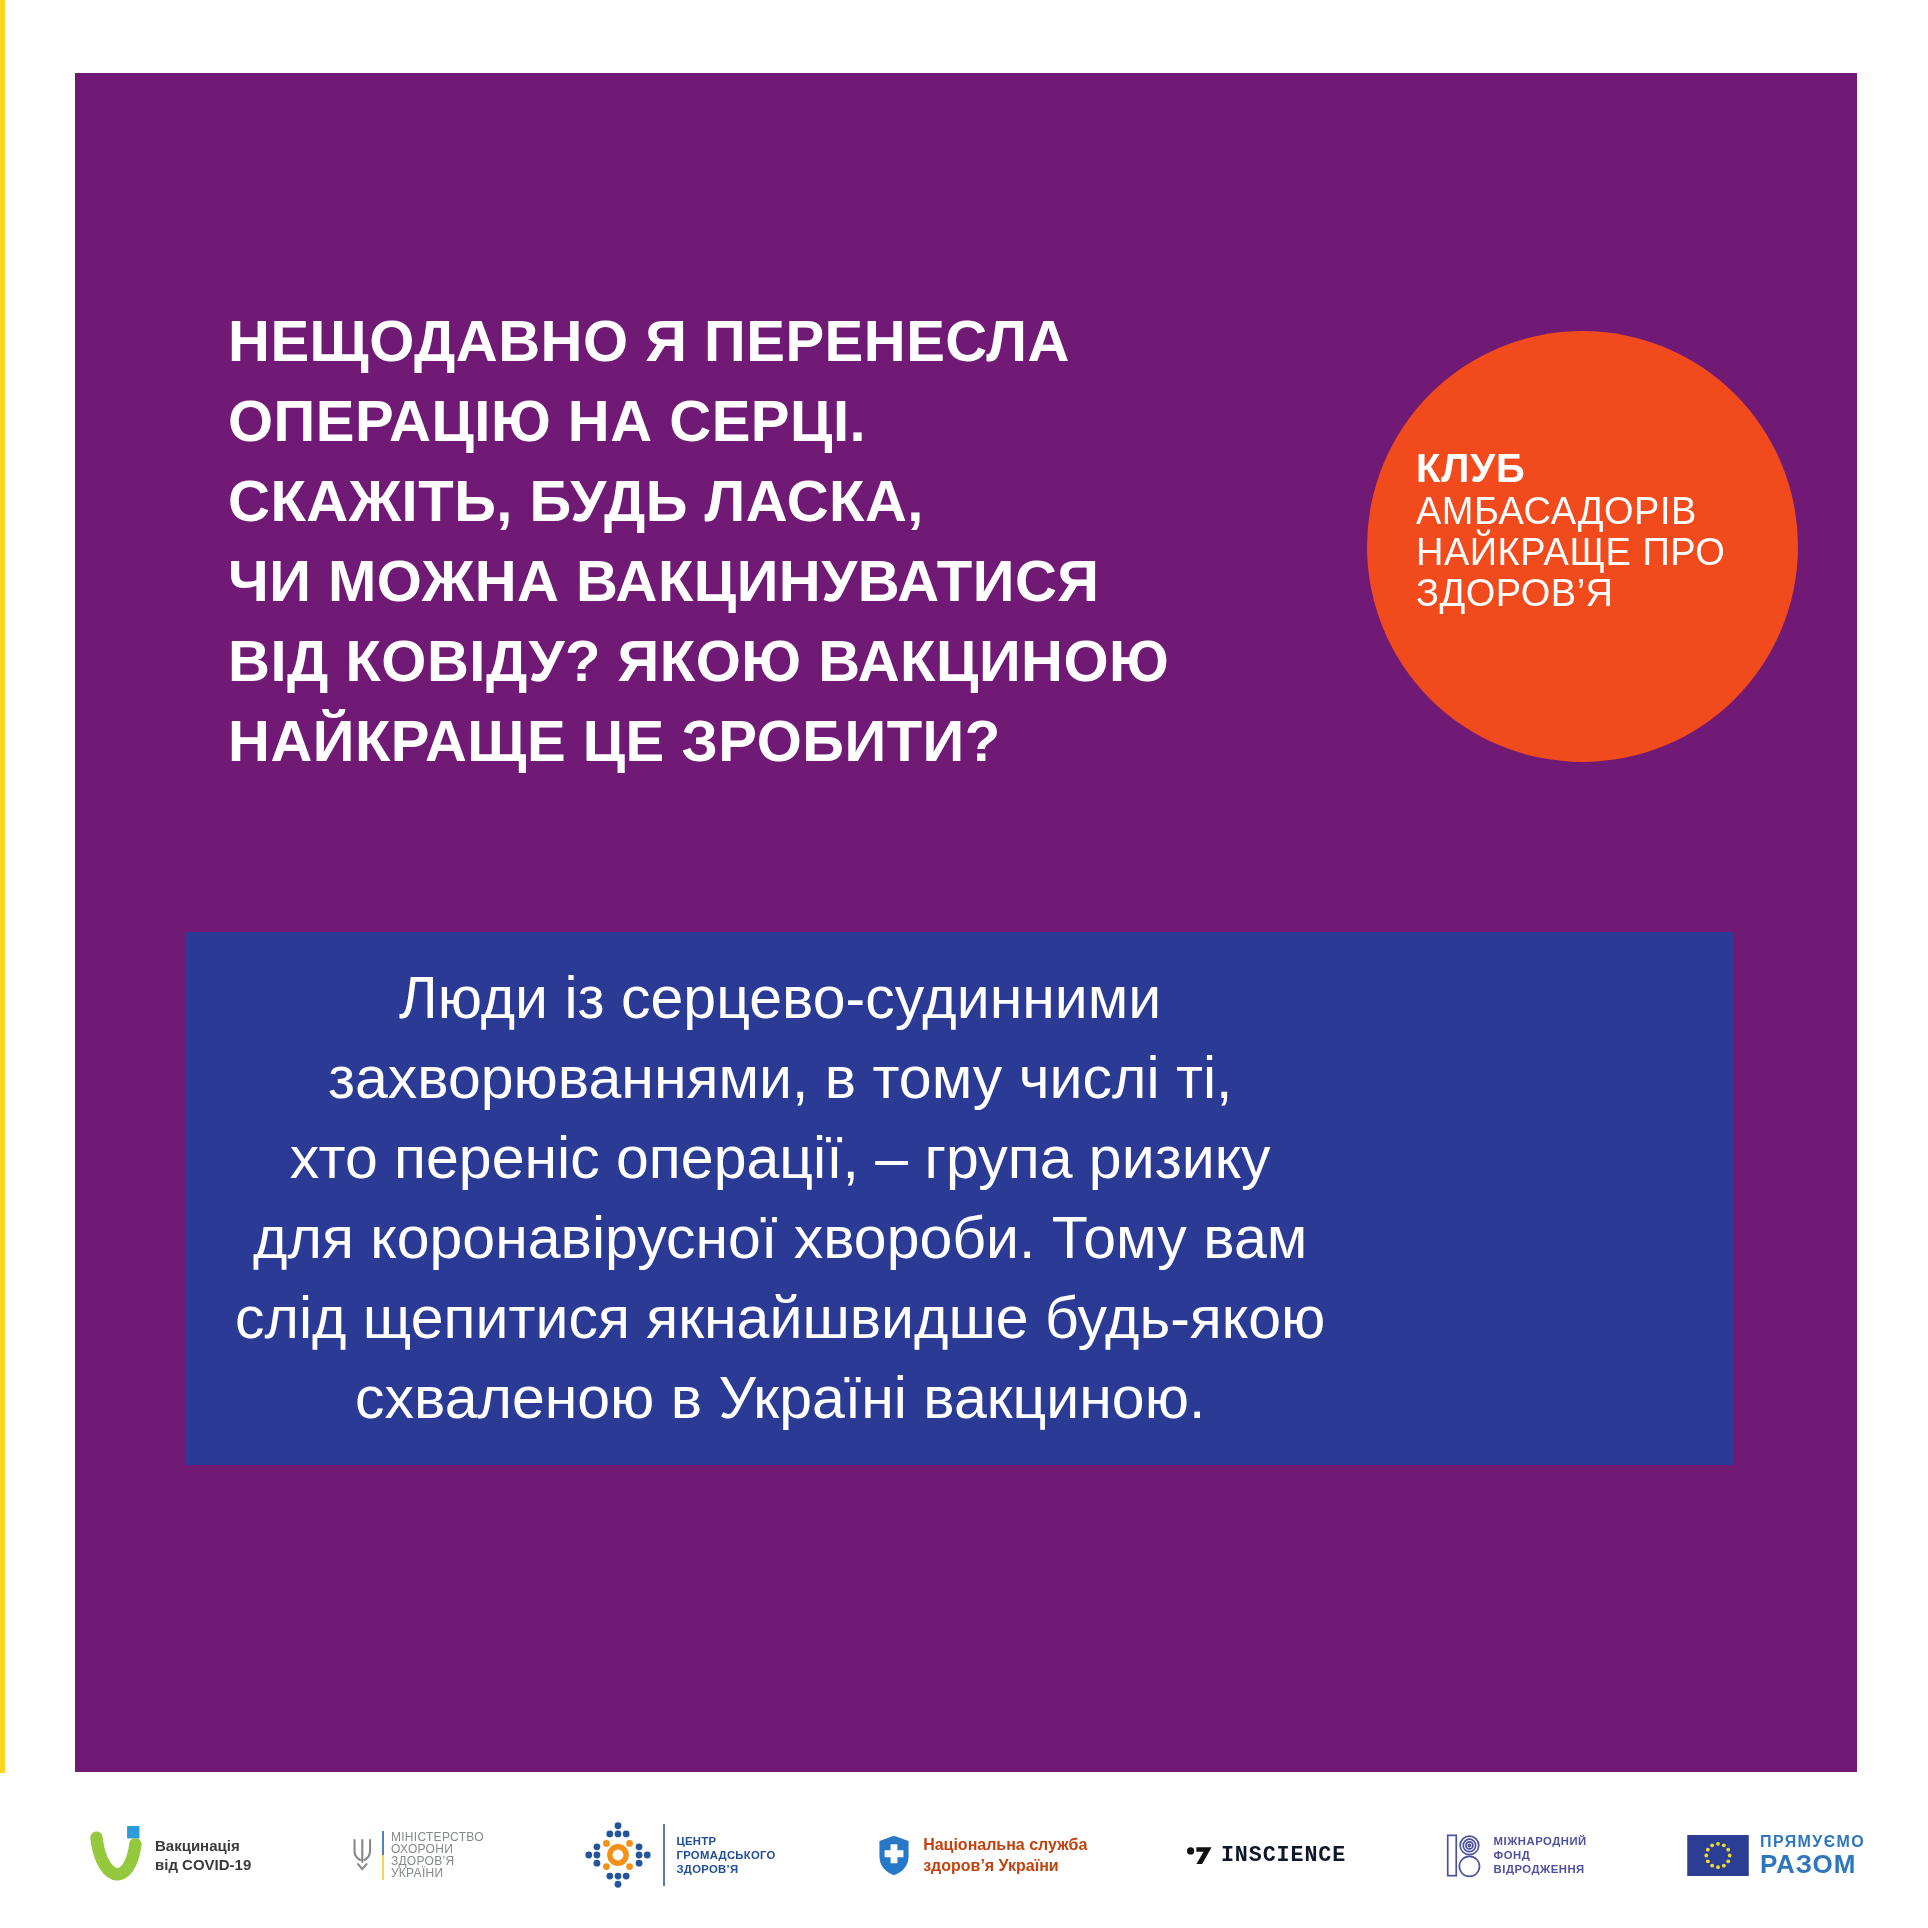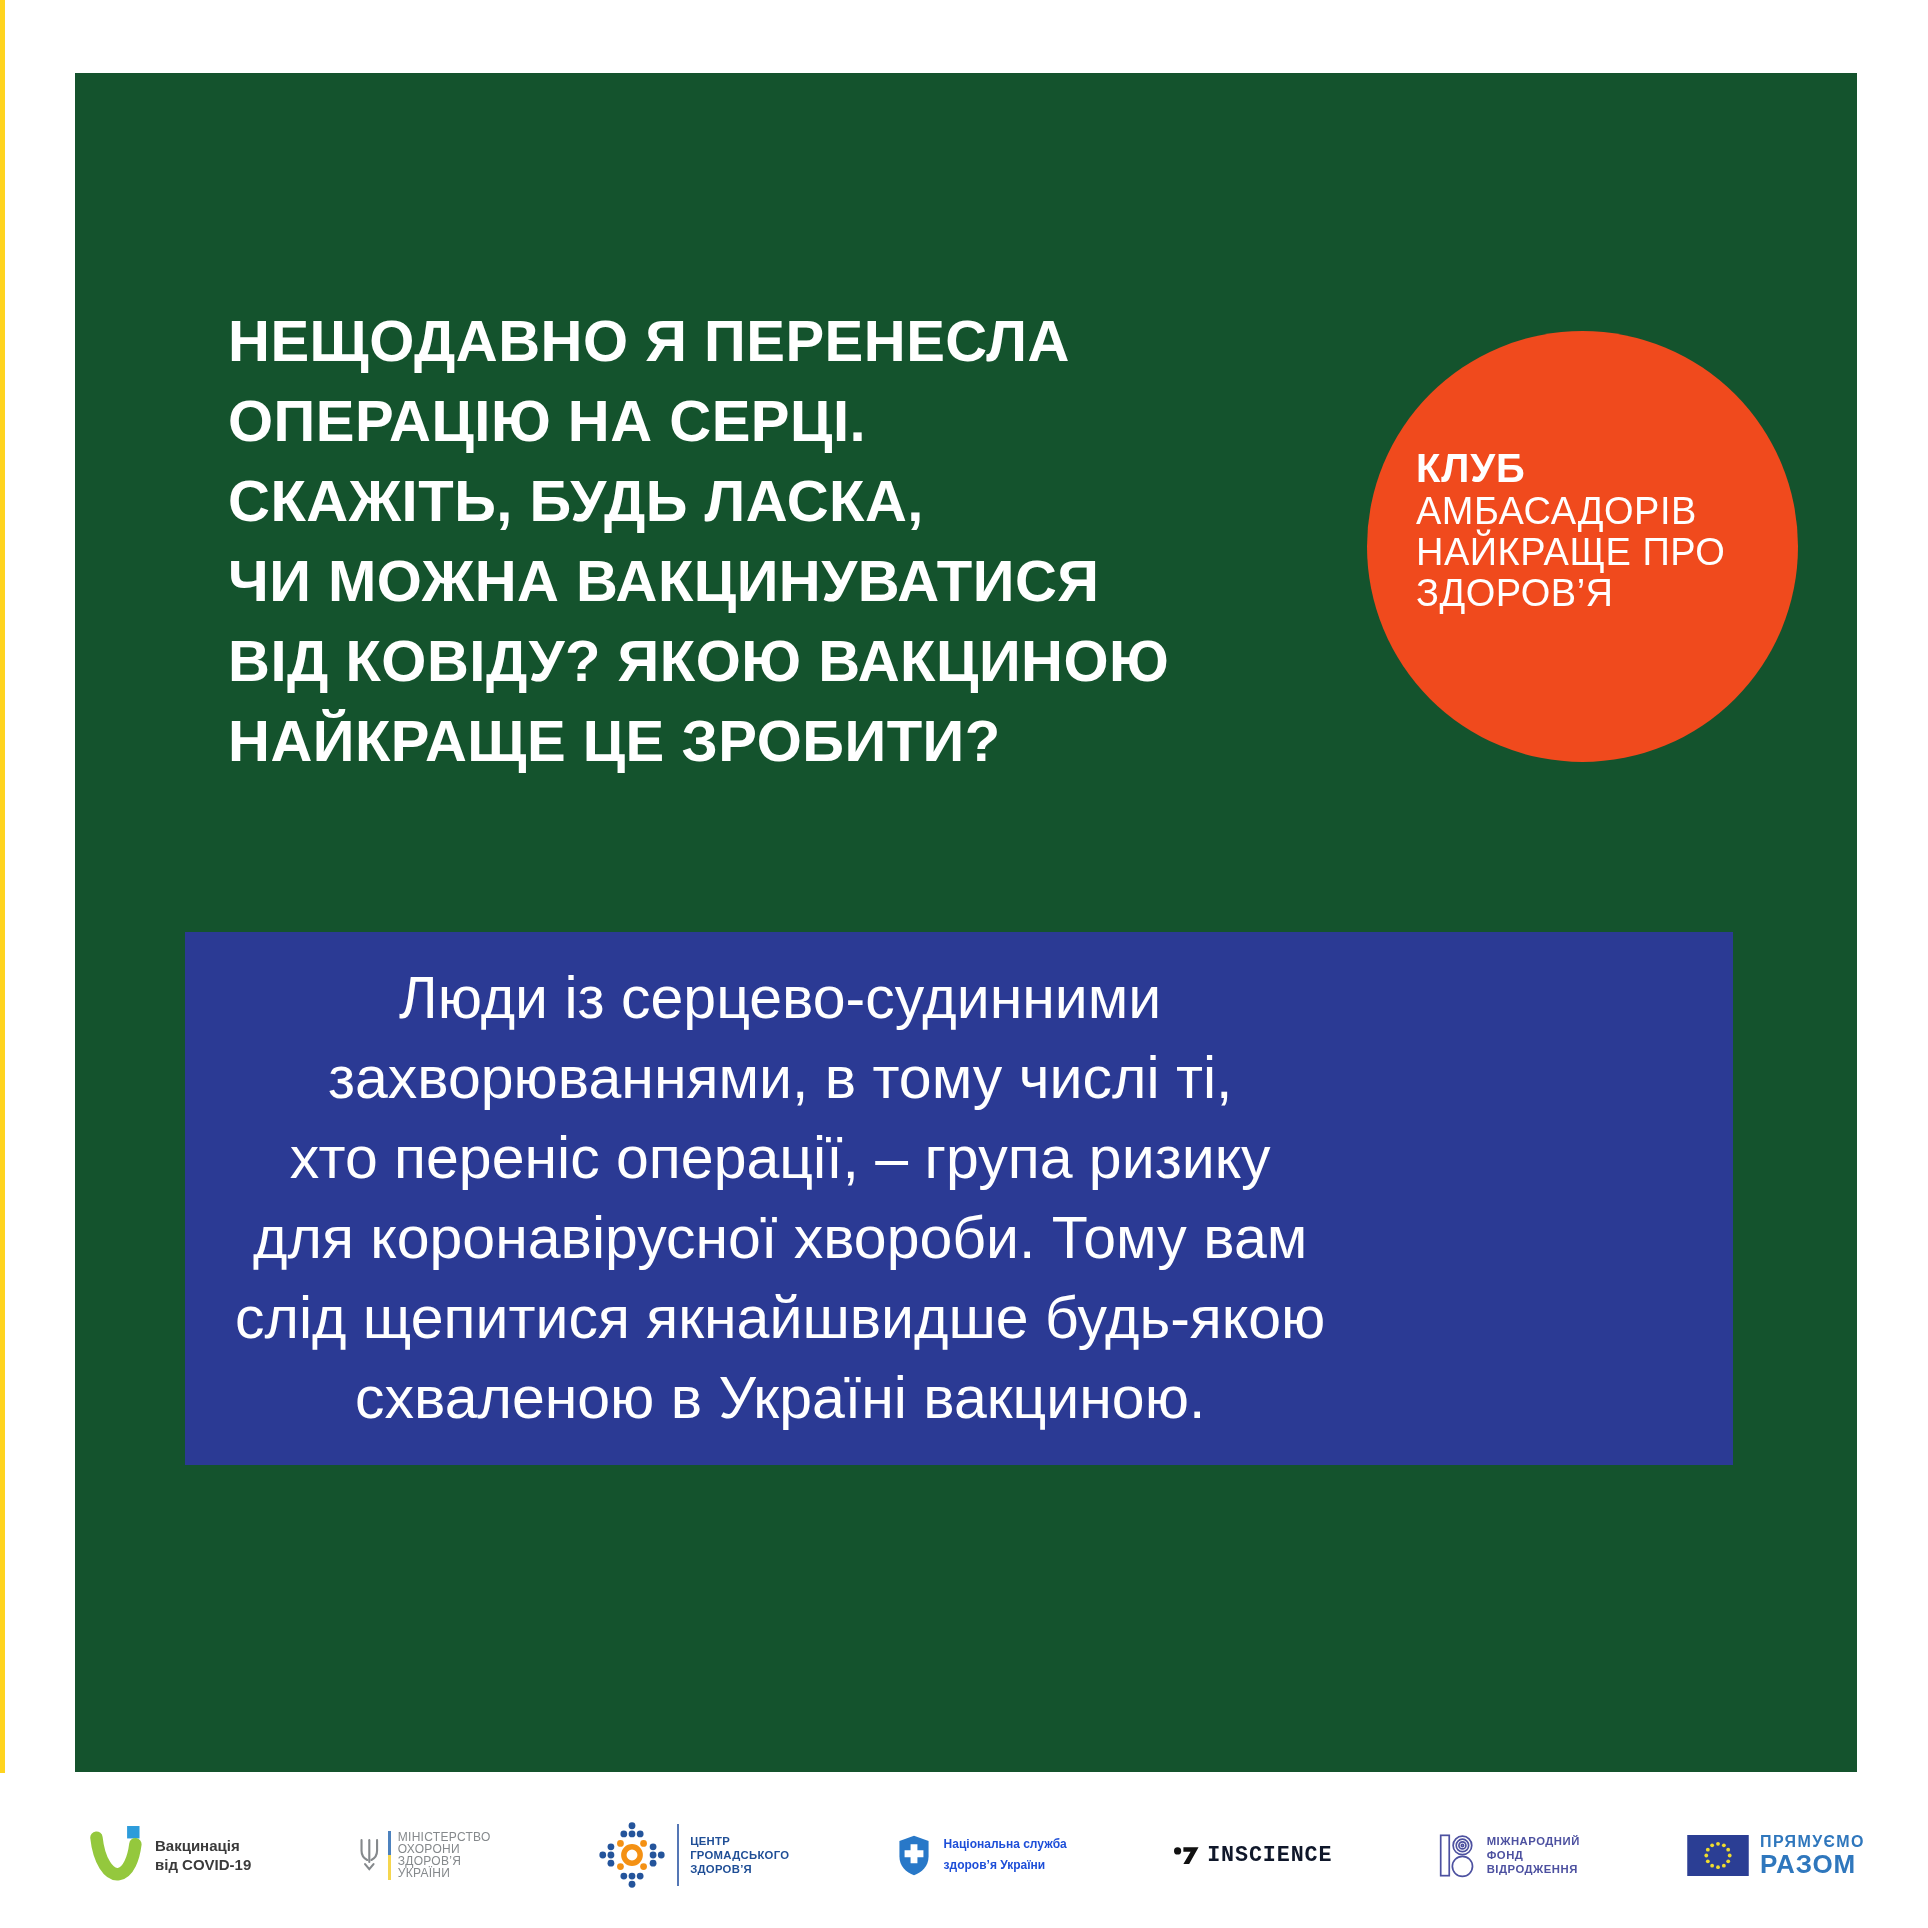--- a/index.html
+++ b/index.html
@@ -3,21 +3,21 @@
 <meta charset="utf-8">
 <style>
   html,body{margin:0;padding:0;background:#ffffff;}
   #page{position:relative;width:1928px;height:1928px;background:#ffffff;overflow:hidden;
         font-family:"Liberation Sans", sans-serif;}
 
   
   .stripe{position:absolute;left:0;top:0;width:4.7px;height:1773px;background:#FFD41F;}
 
   
-  .card{position:absolute;left:75px;top:73px;width:1782px;height:1699px;background:#14532d;}
+  .card{position:absolute;left:75px;top:73px;width:1782px;height:1699px;background:#701a75;}
 
   
   .question{position:absolute;left:153px;top:228px;color:#ffffff;font-weight:bold;
             font-size:58px;line-height:80px;letter-spacing:0.5px;white-space:pre-line;}
 
   
   .badge{position:absolute;left:1292px;top:258px;width:431px;height:431px;border-radius:50%;
          background:#F04A1D;}
   .badge-text{position:absolute;left:49px;top:115px;color:#ffffff;width:330px;}
   .badge-title{font-size:40px;font-weight:bold;line-height:45px;letter-spacing:0.9px;}
@@ -35,21 +35,21 @@
           padding:0 63px 0 89px;}
   .logo{display:flex;align-items:center;}
   .logo .txt{white-space:pre-line;}
 
   .logo-vacc .txt{margin-left:13px;font-size:15px;font-weight:bold;color:#3A3A3A;line-height:19px;}
   .moz-bar{width:2.8px;height:49px;margin:0 6.6px 0 7.5px;
            background:linear-gradient(to bottom,#4D82BE 0 50%,#F5D64F 50% 100%);}
   .logo-moz .txt{font-size:12px;font-weight:normal;color:#85898C;line-height:12.2px;letter-spacing:0.3px;}
   .phc-bar{width:1.9px;height:62px;margin:0 11.3px;background:#5577B5;}
   .logo-phc .txt{font-size:11.3px;font-weight:bold;color:#1F4E96;line-height:14px;letter-spacing:0.3px;}
-  .logo-nhsu .txt{margin-left:11.3px;font-size:12px;font-weight:bold;color:#1d4ed8;line-height:21px;}
+  .logo-nhsu .txt{margin-left:11.3px;font-size:16px;font-weight:bold;color:#c2410c;line-height:21px;}
   .logo-ins .txt{margin-left:7.5px;font-size:21.7px;font-weight:bold;color:#0f172a;letter-spacing:0.9px;font-family:Liberation Mono, monospace;}
   .logo-irf .txt{margin-left:11.3px;font-size:11.3px;font-weight:bold;color:#4D51A0;line-height:14px;letter-spacing:0.5px;}
   .logo-eu .col{margin-left:11.3px;color:#2F77BD;}
   .eu-line1{font-size:16px;font-weight:bold;letter-spacing:1.4px;}
   .eu-line2{font-size:26px;font-weight:bold;letter-spacing:0.9px;line-height:26px;}
 </style>
 </head>
 <body>
 
 <div id="page">

